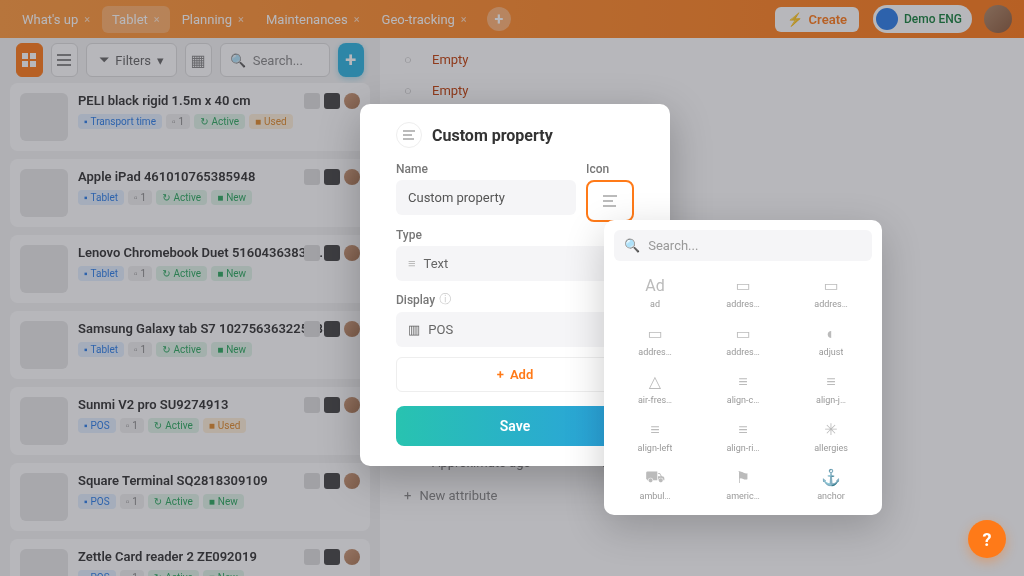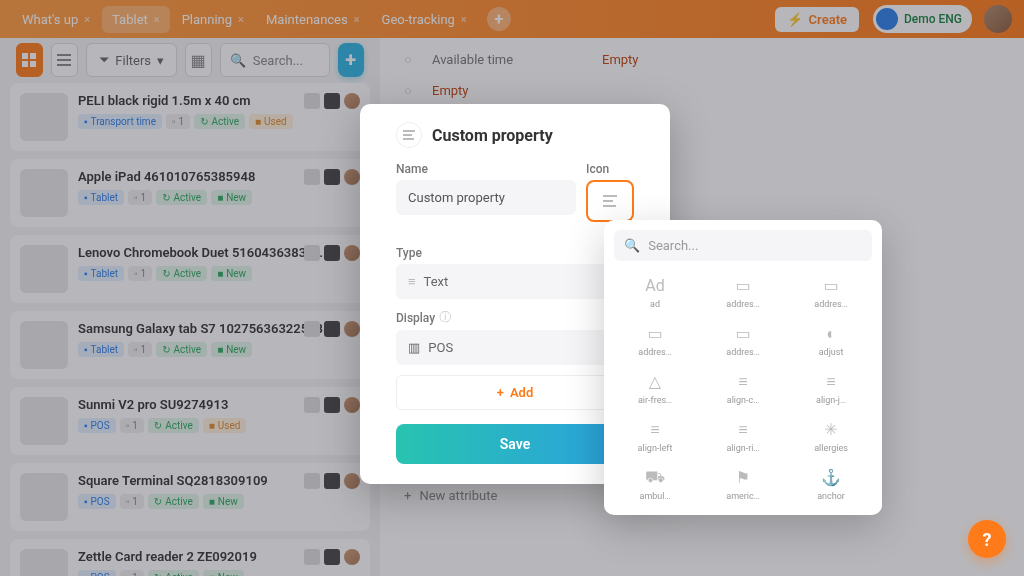--- a/index.html
+++ b/index.html
@@ -359,21 +359,20 @@
             <div class="ri round"></div>
           </div>
         </div>
       </div>
   </div>
 
   <div class="right-panel">
     <div id="detail-rows">
         <div class="detail-row">
           <div class="detail-icon">○</div>
-          <div class="detail-label">Available time</div>
           <div class="detail-val empty">Empty</div>
         </div>
         <div class="detail-row">
           <div class="detail-icon">○</div>
           <div class="detail-val empty">Empty</div>
         </div>
         <div class="detail-row">
           <div class="detail-icon">○</div>
           <div class="detail-label">…on</div>
           <div class="detail-val empty">Empty</div>
@@ -465,21 +464,21 @@
       <div class="icon-picker-btn">
         <svg width="14" height="12">
             <rect width="14" height="2" fill="currentColor"></rect>
             <rect y="5" width="10" height="2" fill="currentColor"></rect>
             <rect y="10" width="13" height="2" fill="currentColor"></rect>
           </svg>
       </div>
     </div>
   </div>
 
-  <div class="form-label" style="margin-top:24px">Type</div>
+  <div class="form-label" style="margin-top:6px">Type</div>
   <div class="type-select">
     <span style="color:#bbb">≡</span>
     <span>Text</span>
   </div>
 
   <div class="form-label">
     <span>Display</span>
     <span style="color:#ccc">ⓘ</span>
   </div>
   <div id="display-items">

